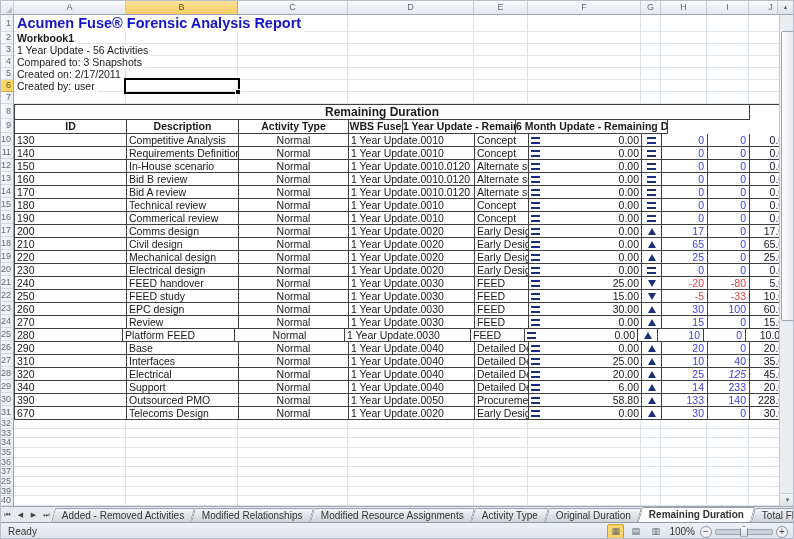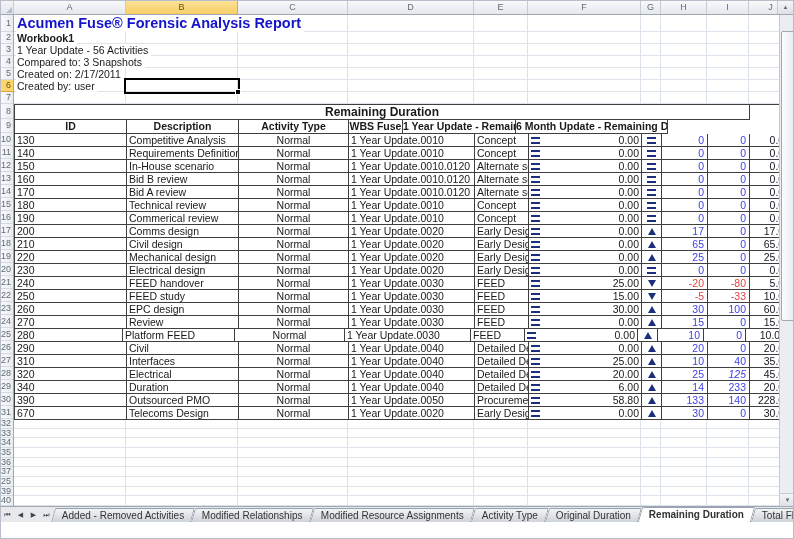--- a/index.html
+++ b/index.html
@@ -655,21 +655,21 @@
             </div>
             <div class="tc gcell" style="width: 20px;">
               <div class="ic-up"></div>
             </div>
             <div class="tc c-right num-pos" style="width: 46px;">10</div>
             <div class="tc c-right num-pos" style="width: 42px;">0</div>
             <div class="tc c-right jval" style="width: 44px;">10.00</div>
           </div>
           <div class="trow tdata">
             <div class="tc " style="width: 112px;">290</div>
-            <div class="tc " style="width: 112px;">Civil</div>
+            <div class="tc " style="width: 112px;">Base</div>
             <div class="tc c-center" style="width: 110px;">Normal</div>
             <div class="tc " style="width: 126px;">1 Year Update.0040</div>
             <div class="tc " style="width: 54px;">Detailed Design</div>
             <div class="tc fcell" style="width: 113px;">
               <div class="ic-eq"></div>
               <span>0.00</span>
             </div>
             <div class="tc gcell" style="width: 20px;">
               <div class="ic-up"></div>
             </div>
@@ -706,21 +706,21 @@
             </div>
             <div class="tc gcell" style="width: 20px;">
               <div class="ic-up"></div>
             </div>
             <div class="tc c-right num-pos" style="width: 46px;">25</div>
             <div class="tc c-right num-pos" style="width: 42px; font-style: italic;">125</div>
             <div class="tc c-right jval" style="width: 44px;">45.00</div>
           </div>
           <div class="trow tdata">
             <div class="tc " style="width: 112px;">340</div>
-            <div class="tc " style="width: 112px;">Duration</div>
+            <div class="tc " style="width: 112px;">Support</div>
             <div class="tc c-center" style="width: 110px;">Normal</div>
             <div class="tc " style="width: 126px;">1 Year Update.0040</div>
             <div class="tc " style="width: 54px;">Detailed Design</div>
             <div class="tc fcell" style="width: 113px;">
               <div class="ic-eq"></div>
               <span>6.00</span>
             </div>
             <div class="tc gcell" style="width: 20px;">
               <div class="ic-up"></div>
             </div>
@@ -792,13 +792,27 @@
       <div class="tab">
         <span>Original Duration</span>
       </div>
       <div class="tab active">
         <span>Remaining Duration</span>
       </div>
       <div class="tab">
         <span>Total Float</span>
       </div>
     </div>
+  <div class="statusbar">
+    <span class="ready">Ready</span>
+    <div class="sright">
+      <div class="viewbtn sel">▦</div>
+      <div class="viewbtn">▤</div>
+      <div class="viewbtn">▥</div>
+      <span class="zoomlbl">100%</span>
+      <div class="zbtn">−</div>
+      <div class="ztrack">
+        <div class="zthumb"></div>
+      </div>
+      <div class="zbtn">+</div>
+    </div>
+  </div>
 </div>
 
 </body></html>

